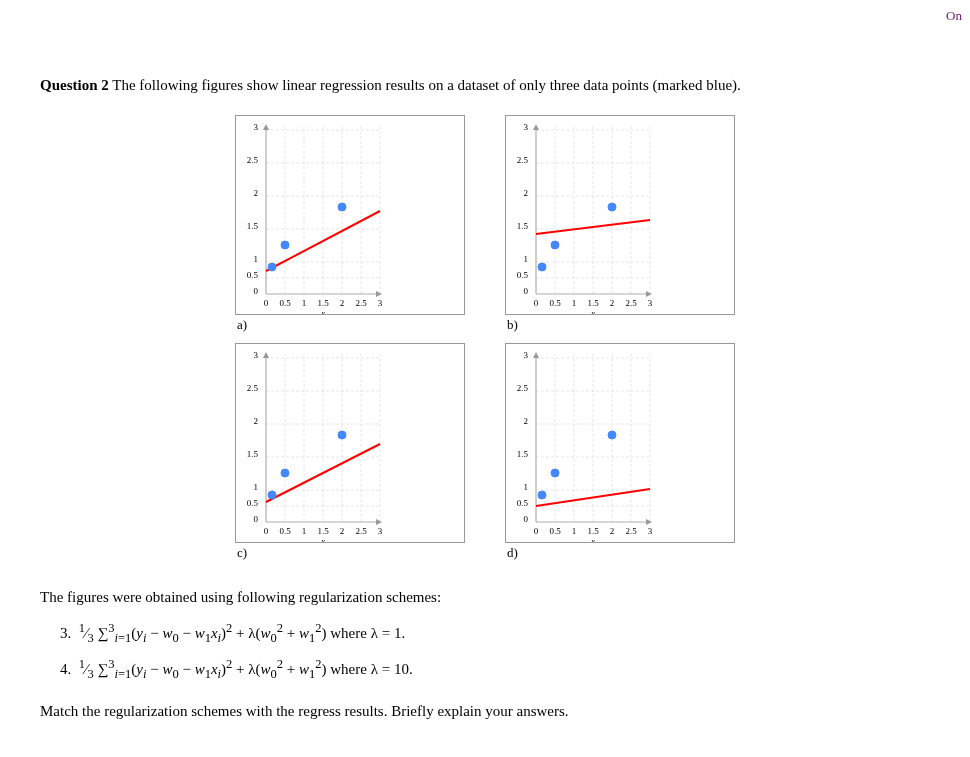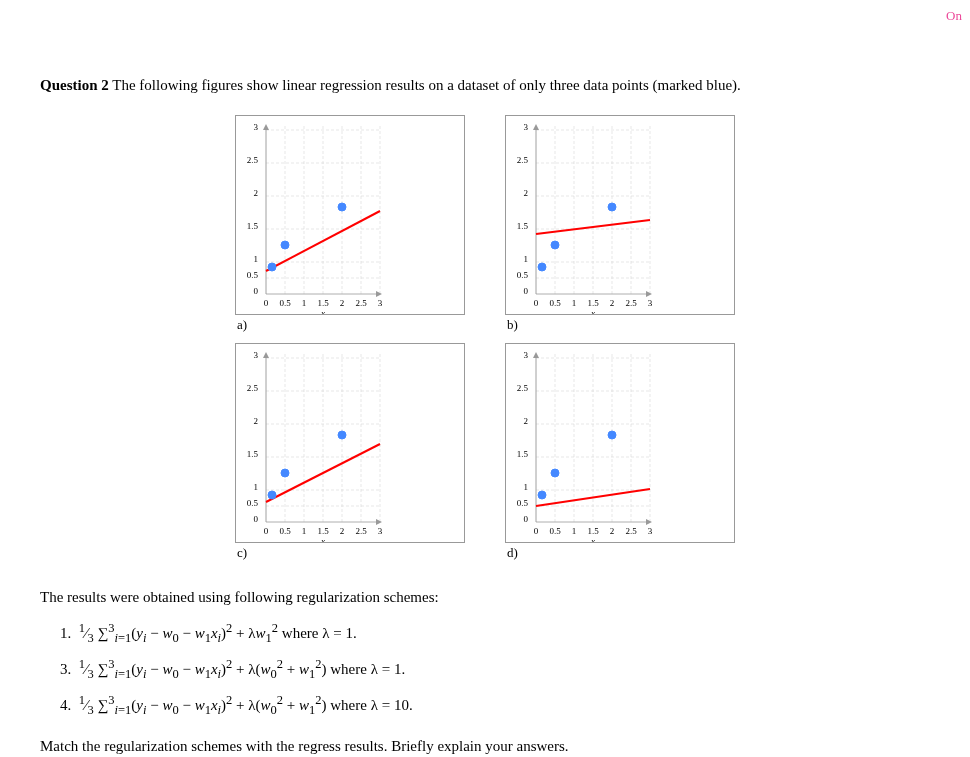--- a/index.html
+++ b/index.html
@@ -60,21 +60,21 @@
     }
     .match-instruction {
       margin-top: 8px;
     }
     
     .on-badge {
       position: absolute;
       top: 8px;
       right: 8px;
       font-size: 13px;
-      color: #ec4899;
+      color: #701a75;
     }
   </style>
 </head>
 <body>
 
 <div class="on-badge">On</div>
 
 <div class="question-header">
   <strong>Question 2</strong>
   <span>The following figures show linear regression results on a dataset of only three data points (marked blue).</span>
@@ -279,25 +279,22 @@
         <circle cx="36" cy="151" r="4" fill="#4488ff" stroke="#4488ff"></circle>
         <circle cx="49" cy="129" r="4" fill="#4488ff" stroke="#4488ff"></circle>
         <circle cx="106" cy="91" r="4" fill="#4488ff" stroke="#4488ff"></circle>
       </svg>
       <div class="graph-label">d)</div>
     </div>
   </div>
 </div>
 
 <div class="regularization-section">
-  <p>The results were obtained using following regularization schemes:</p>
+  <p>The figures were obtained using following regularization schemes:</p>
   <ol class="reg-list" style="list-style:none; padding-left:20px;">
-    <li>
-      1. &nbsp;<sup>1</sup>⁄<sub>3</sub> ∑<sup>3</sup><sub><i>i</i>=1</sub>(<i>y<sub>i</sub></i> − <i>w</i><sub>0</sub> − <i>w</i><sub>1</sub><i>x<sub>i</sub></i>)<sup>2</sup> + λ<i>w</i><sub>1</sub><sup>2</sup> where λ = 1.
-    </li>
     <li>
       3. &nbsp;<sup>1</sup>⁄<sub>3</sub> ∑<sup>3</sup><sub><i>i</i>=1</sub>(<i>y<sub>i</sub></i> − <i>w</i><sub>0</sub> − <i>w</i><sub>1</sub><i>x<sub>i</sub></i>)<sup>2</sup> + λ(<i>w</i><sub>0</sub><sup>2</sup> + <i>w</i><sub>1</sub><sup>2</sup>) where λ = 1.
     </li>
     <li>
       4. &nbsp;<sup>1</sup>⁄<sub>3</sub> ∑<sup>3</sup><sub><i>i</i>=1</sub>(<i>y<sub>i</sub></i> − <i>w</i><sub>0</sub> − <i>w</i><sub>1</sub><i>x<sub>i</sub></i>)<sup>2</sup> + λ(<i>w</i><sub>0</sub><sup>2</sup> + <i>w</i><sub>1</sub><sup>2</sup>) where λ = 10.
     </li>
   </ol>
   <p class="match-instruction">Match the regularization schemes with the regress results. Briefly explain your answers.</p>
 </div>
 

